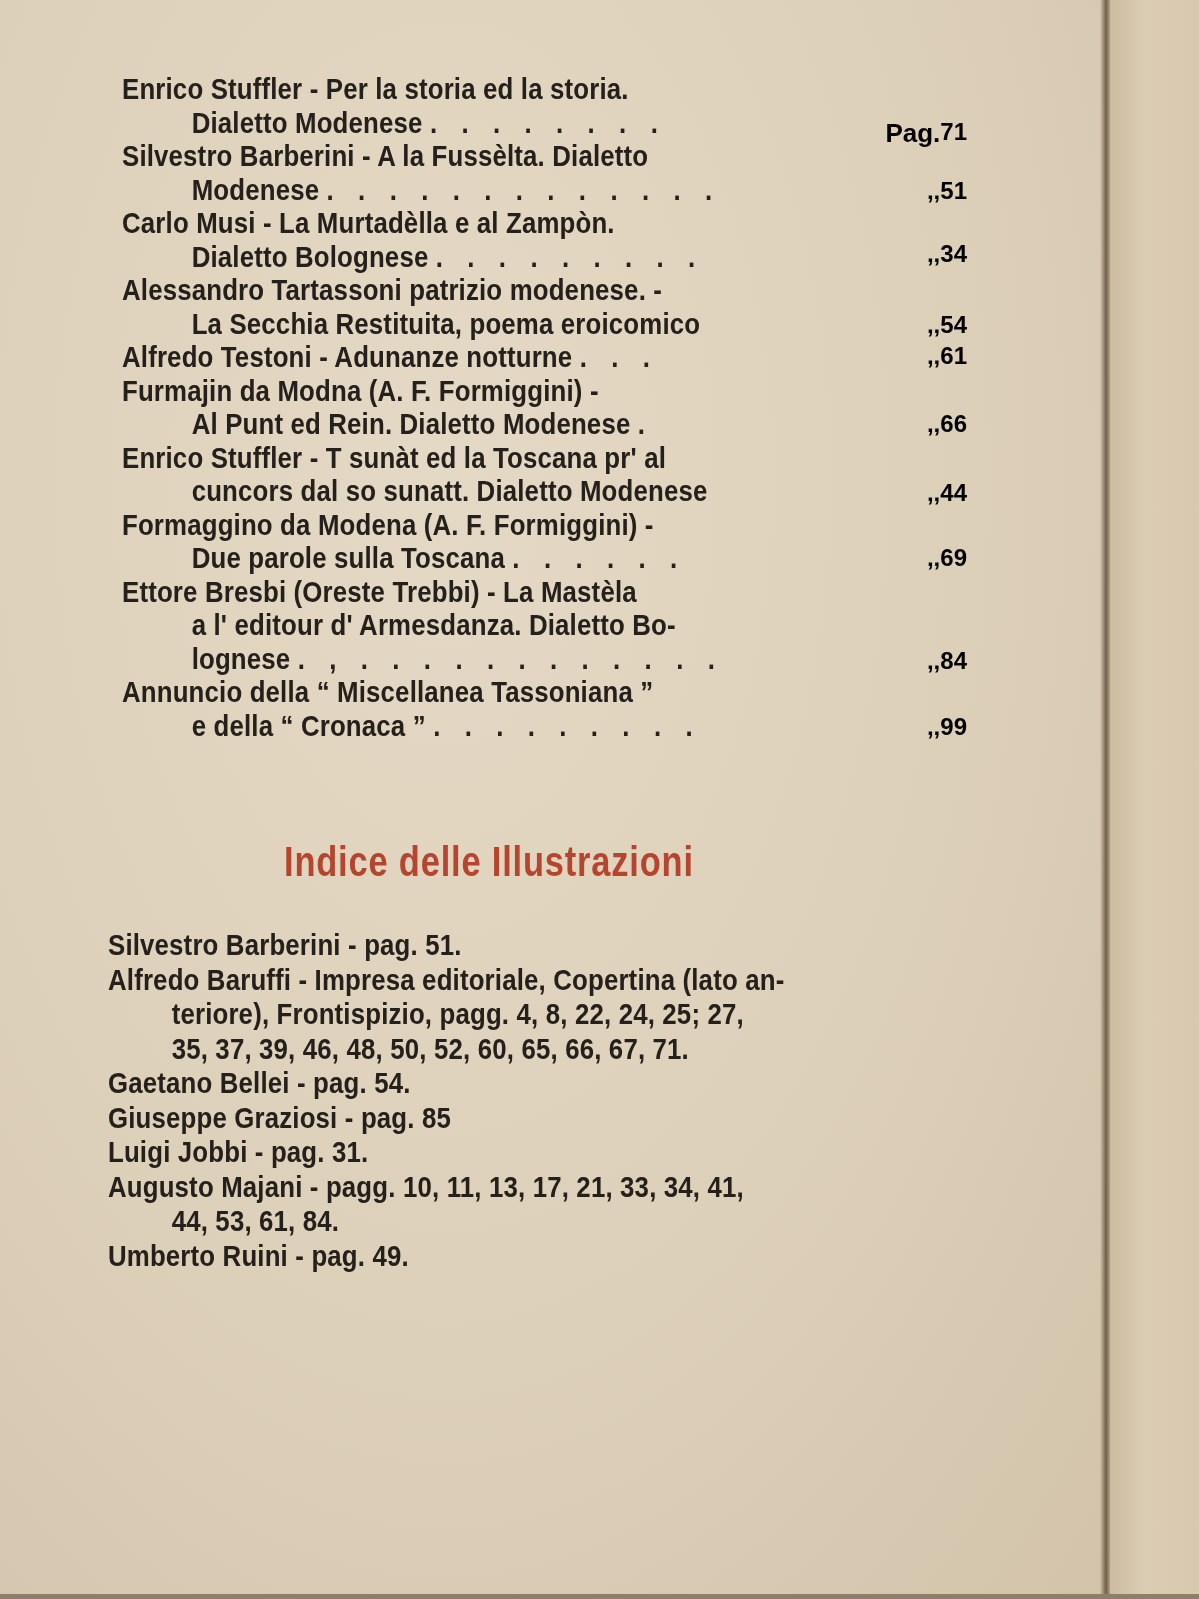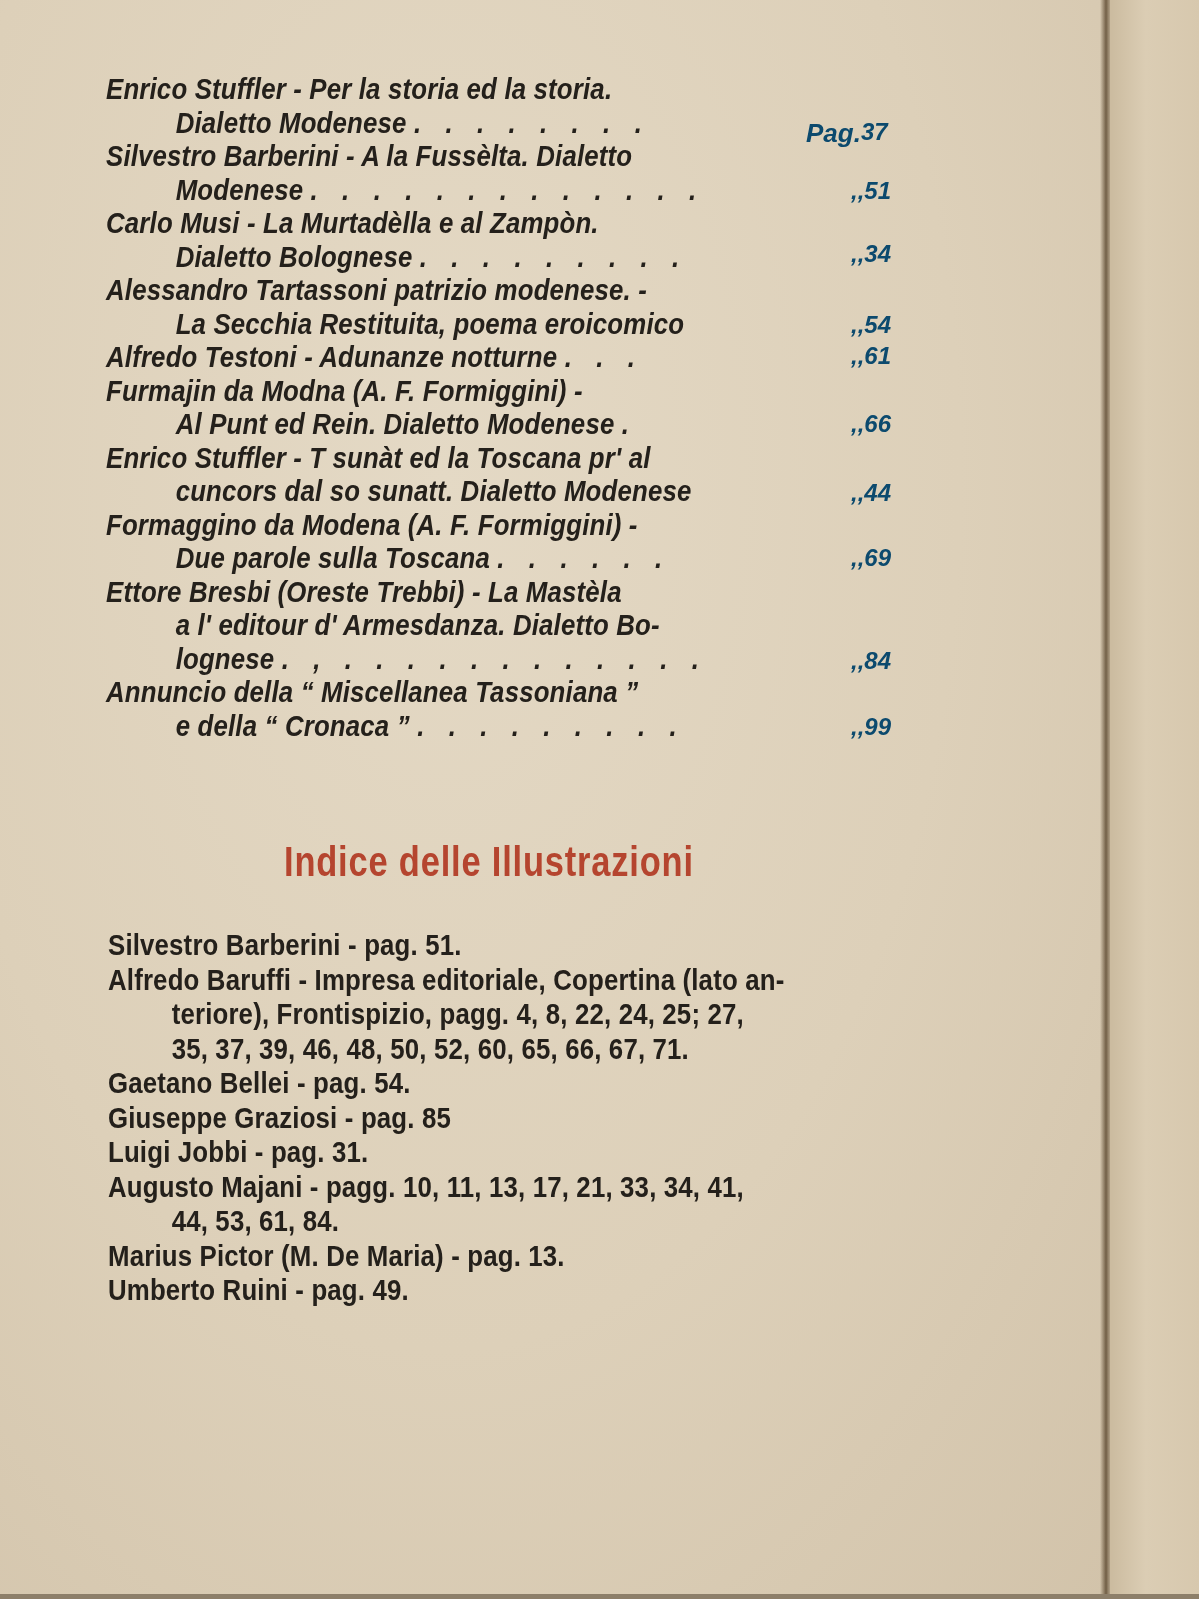--- a/index.html
+++ b/index.html
@@ -18,34 +18,34 @@
   }
   .next-page {
     position: absolute; left: 1110px; top: 0; width: 89px; height: 1599px;
     background: linear-gradient(to right, #cbbb9f 0%, #dbcdb4 40%, #d7c8ae 100%);
   }
   .bottom-edge {
     position: absolute; left: 0; bottom: 0; width: 1199px; height: 5px;
     background: #8d7f6a;
   }
   .toc {
-    position: absolute; left: 106px; top: 72px; width: 870px; font-style: italic;
+    position: absolute; left: 122px; top: 72px; width: 870px;
   }
   .entry { position: relative; }
   .line {
     font-weight: bold; font-size: 30px; color: #24201b;
     letter-spacing: 0.2px; line-height: 33.5px; height: 33.5px;
     white-space: nowrap; font-family: "Liberation Sans Narrow", "Liberation Sans", sans-serif;
     transform: scaleX(0.86); transform-origin: left center;
   }
   .line.indent { padding-left: 81px; }
   .leader { letter-spacing: 10px; }
   .ref {
-    position: absolute; right: 0; font-weight: bold; font-size: 24px; color: #0c4a6e;
-    width: 170px; display: flex; justify-content: flex-start;
+    position: absolute; right: 0; font-weight: bold; font-size: 24px; color: #000000;
+    width: 170px; display: flex; justify-content: flex-end;
   }
   .ref .ditto { margin-left: 45px; }
   .ref .pnum { margin-right: 25px; }
   .ref.first .ditto { margin-left: 0; font-size: 26px; }
   .section-title {
     position: absolute; left: 284px; top: 838px; width: 600px;
     font-weight: bold; font-size: 42px; color: #b5452f;
     letter-spacing: 1px; white-space: nowrap;
     transform: scaleX(0.82); transform-origin: left center;
     font-family: "Liberation Sans", sans-serif;
@@ -64,21 +64,21 @@
 <div class="next-page"></div>
 <div class="bottom-edge"></div>
 
 <div class="toc">
 
   <div class="entry">
     <div class="line">Enrico Stuffler - Per la storia ed la storia.</div>
     <div class="line indent"><span>Dialetto Modenese</span> <span class="leader">. . . . . . . .</span></div>
     <div class="ref first" style="top:46px;">
         <span class="ditto">Pag.</span>
-        <span class="pnum">37</span>
+        <span class="pnum">71</span>
       </div>
   </div>
 
   <div class="entry">
     <div class="line">Silvestro Barberini - A la Fussèlta. Dialetto</div>
     <div class="line indent"><span>Modenese</span> <span class="leader">. . . . . . . . . . . . .</span></div>
     <div class="ref" style="top:38px;">
         <span class="ditto">,,</span>
         <span class="pnum">51</span>
       </div>
@@ -175,18 +175,15 @@
     <div class="line">Giuseppe Graziosi - pag. 85</div>
   </div>
   <div class="entry">
     <div class="line">Luigi Jobbi - pag. 31.</div>
   </div>
   <div class="entry">
     <div class="line">Augusto Majani - pagg. 10, 11, 13, 17, 21, 33, 34, 41,</div>
     <div class="line indent">44, 53, 61, 84.</div>
   </div>
   <div class="entry">
-    <div class="line">Marius Pictor (M. De Maria) - pag. 13.</div>
-  </div>
-  <div class="entry">
     <div class="line">Umberto Ruini - pag. 49.</div>
   </div>
 </div>
 
 </body></html>

